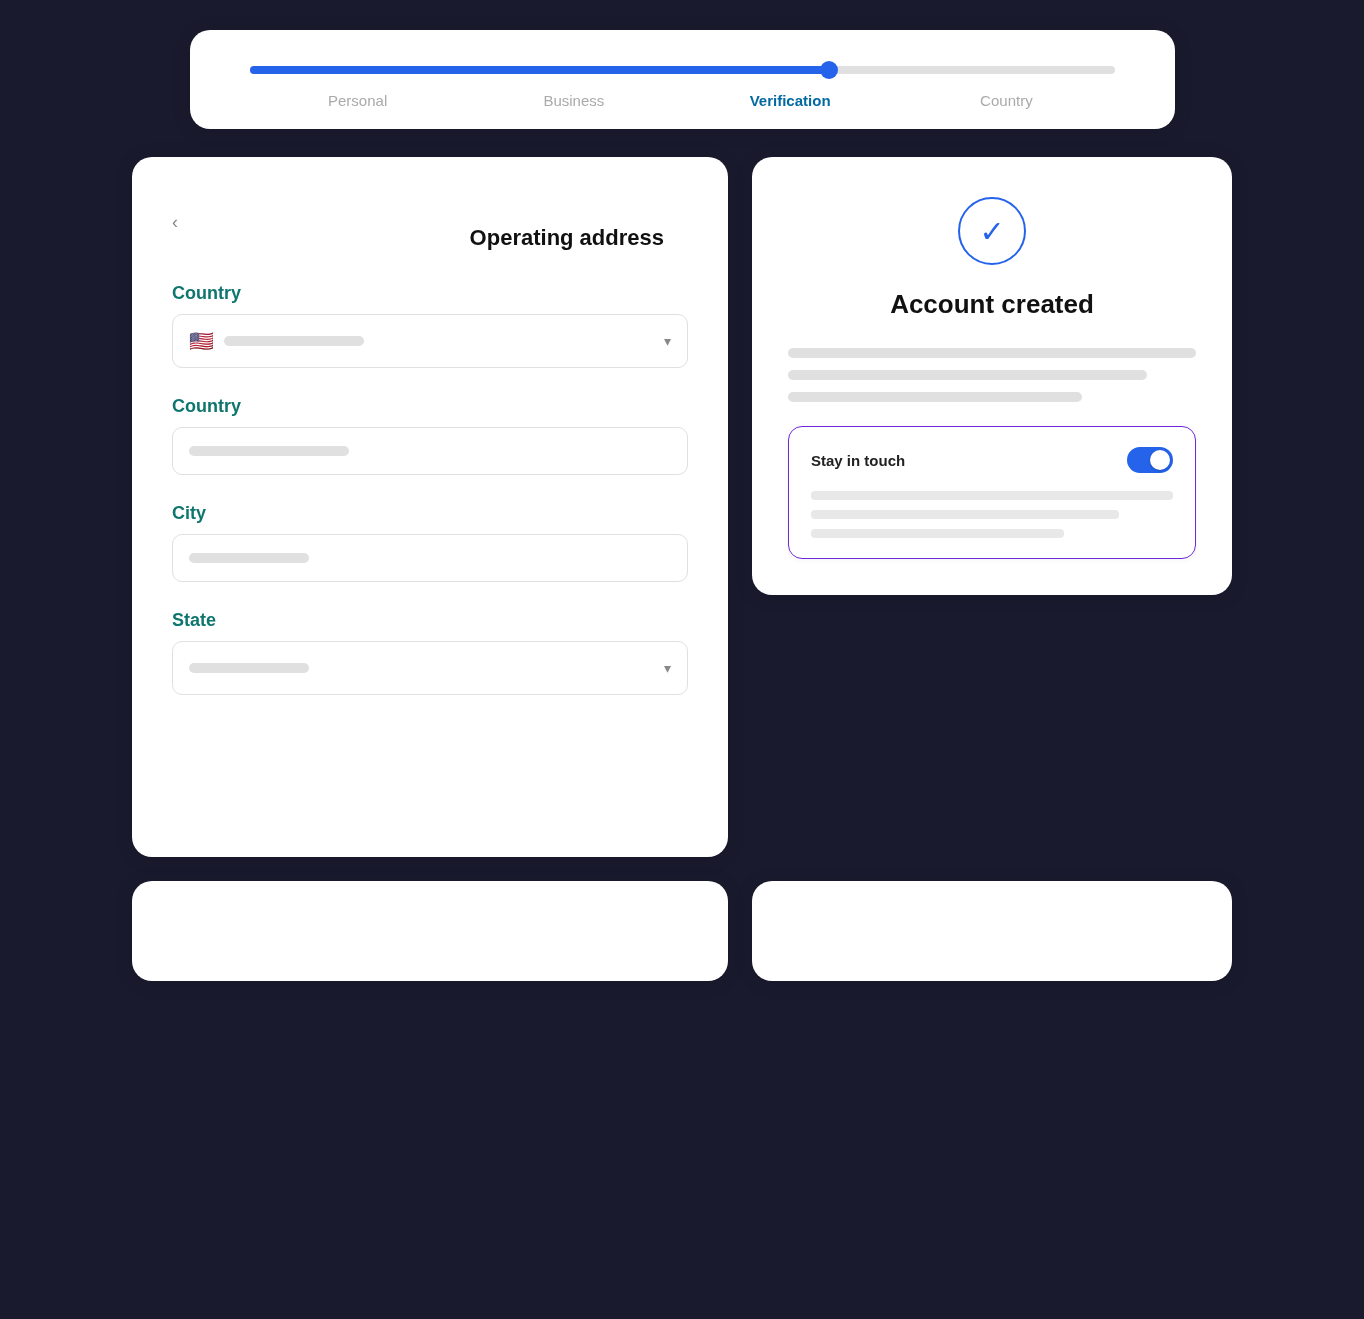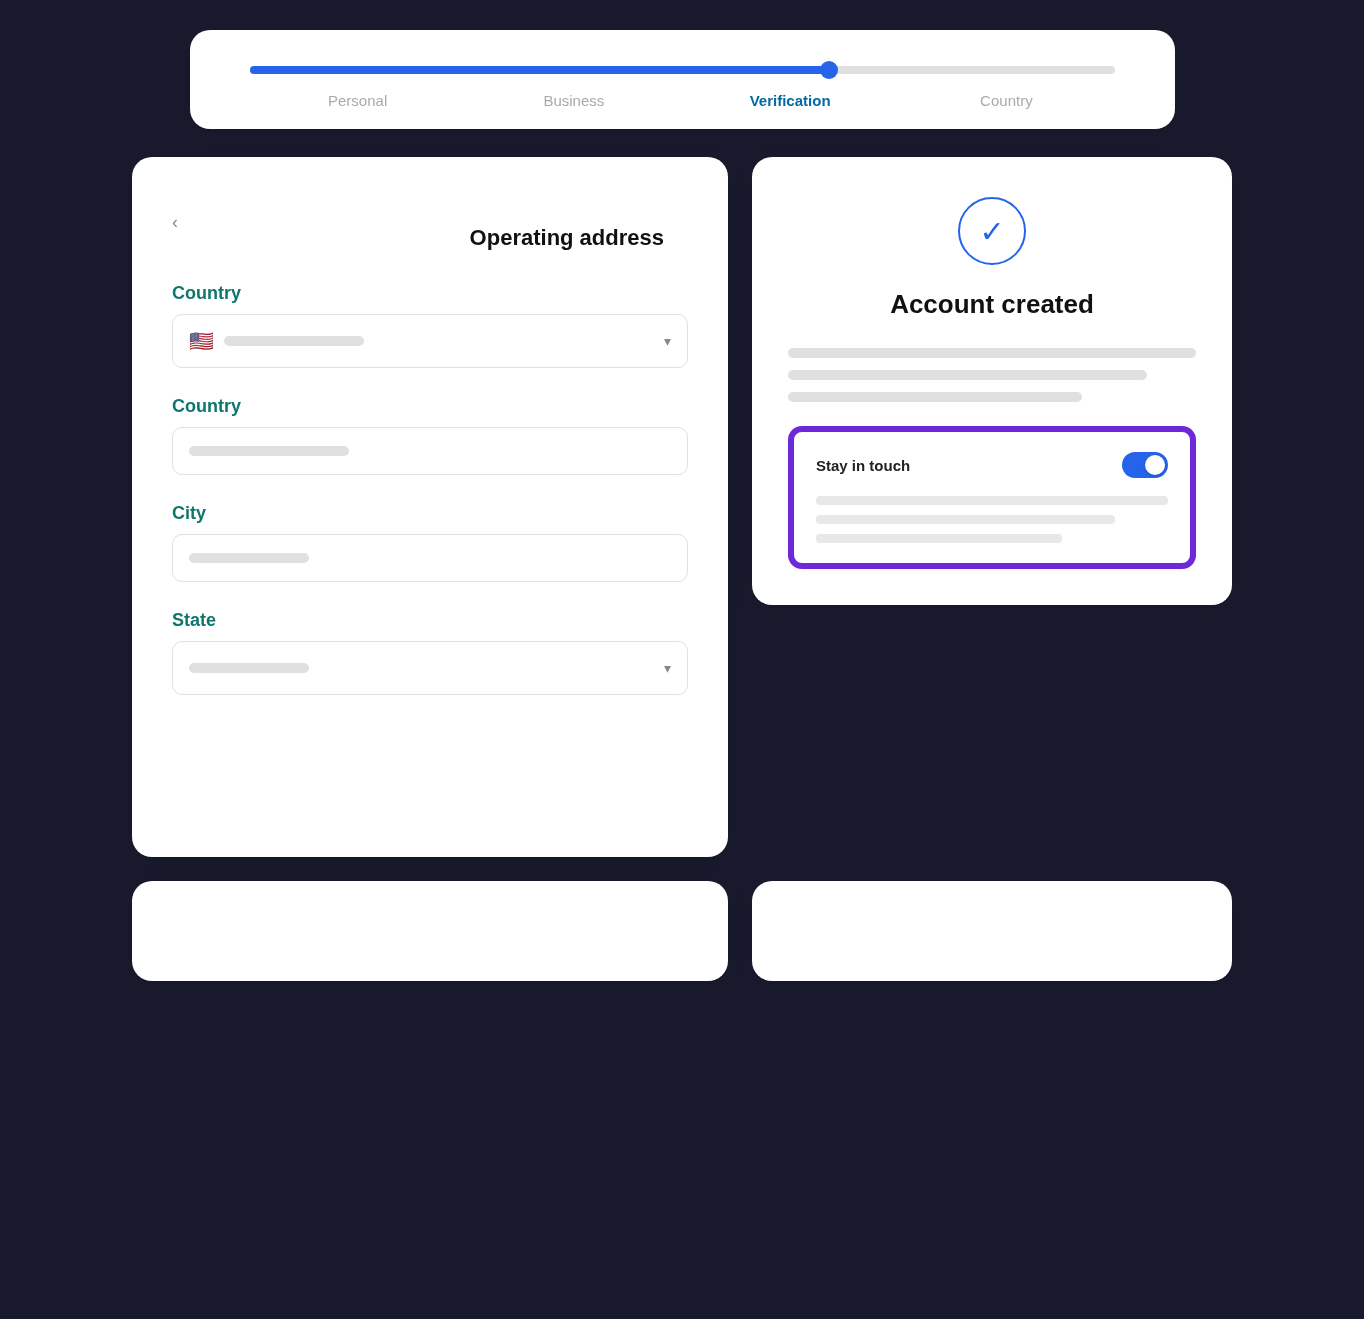--- a/index.html
+++ b/index.html
@@ -225,21 +225,21 @@
       border-radius: 5px;
       margin-bottom: 12px;
     }
     .ph-line:last-child { margin-bottom: 0; }
     .ph-line.full { width: 100%; }
     .ph-line.lg { width: 88%; }
     .ph-line.md { width: 72%; }
 
     .stay-in-touch-card {
       background: #fff;
-      border: 6px solid #6d28d9;
+      border: 1px solid #6d28d9;
       border-radius: 14px;
       padding: 20px 22px;
       width: 100%;
       box-shadow: 0 1px 6px rgba(0,0,0,0.05);
     }
     .stay-in-touch-header {
       display: flex;
       align-items: center;
       justify-content: space-between;
       margin-bottom: 18px;

